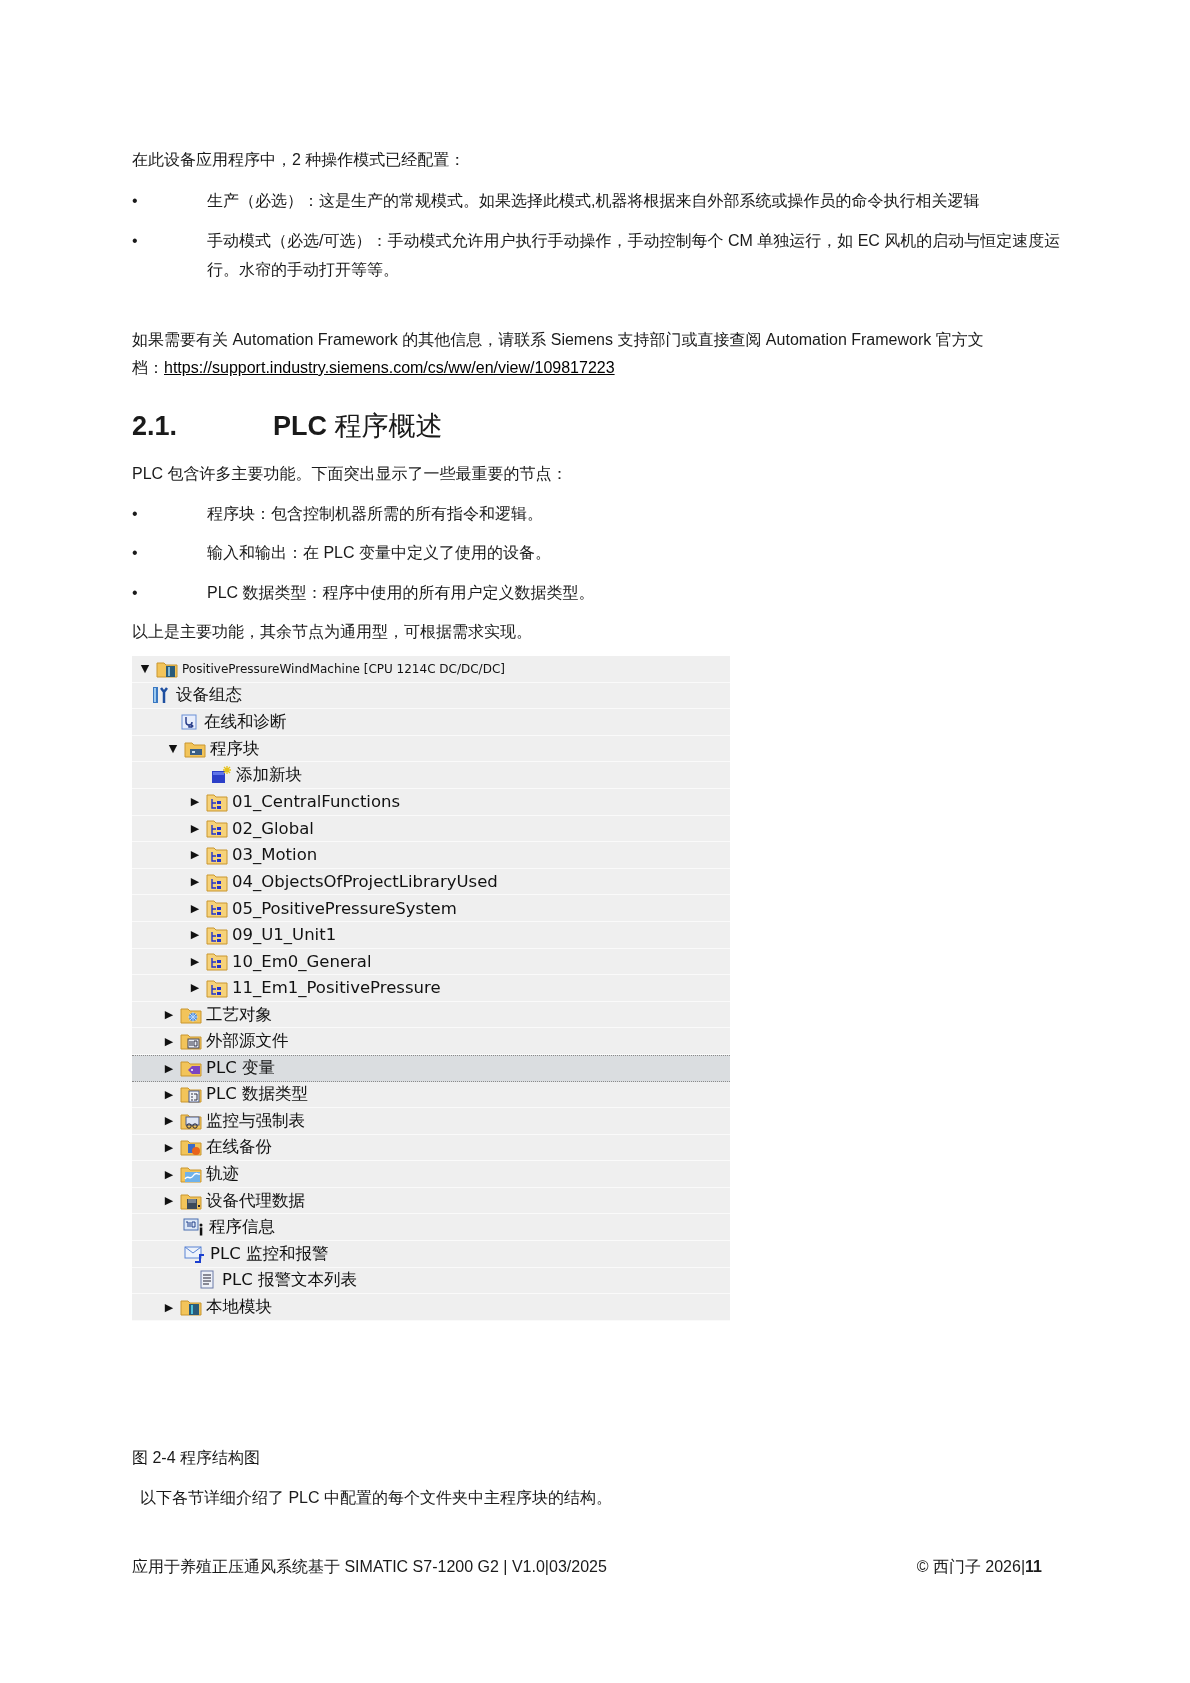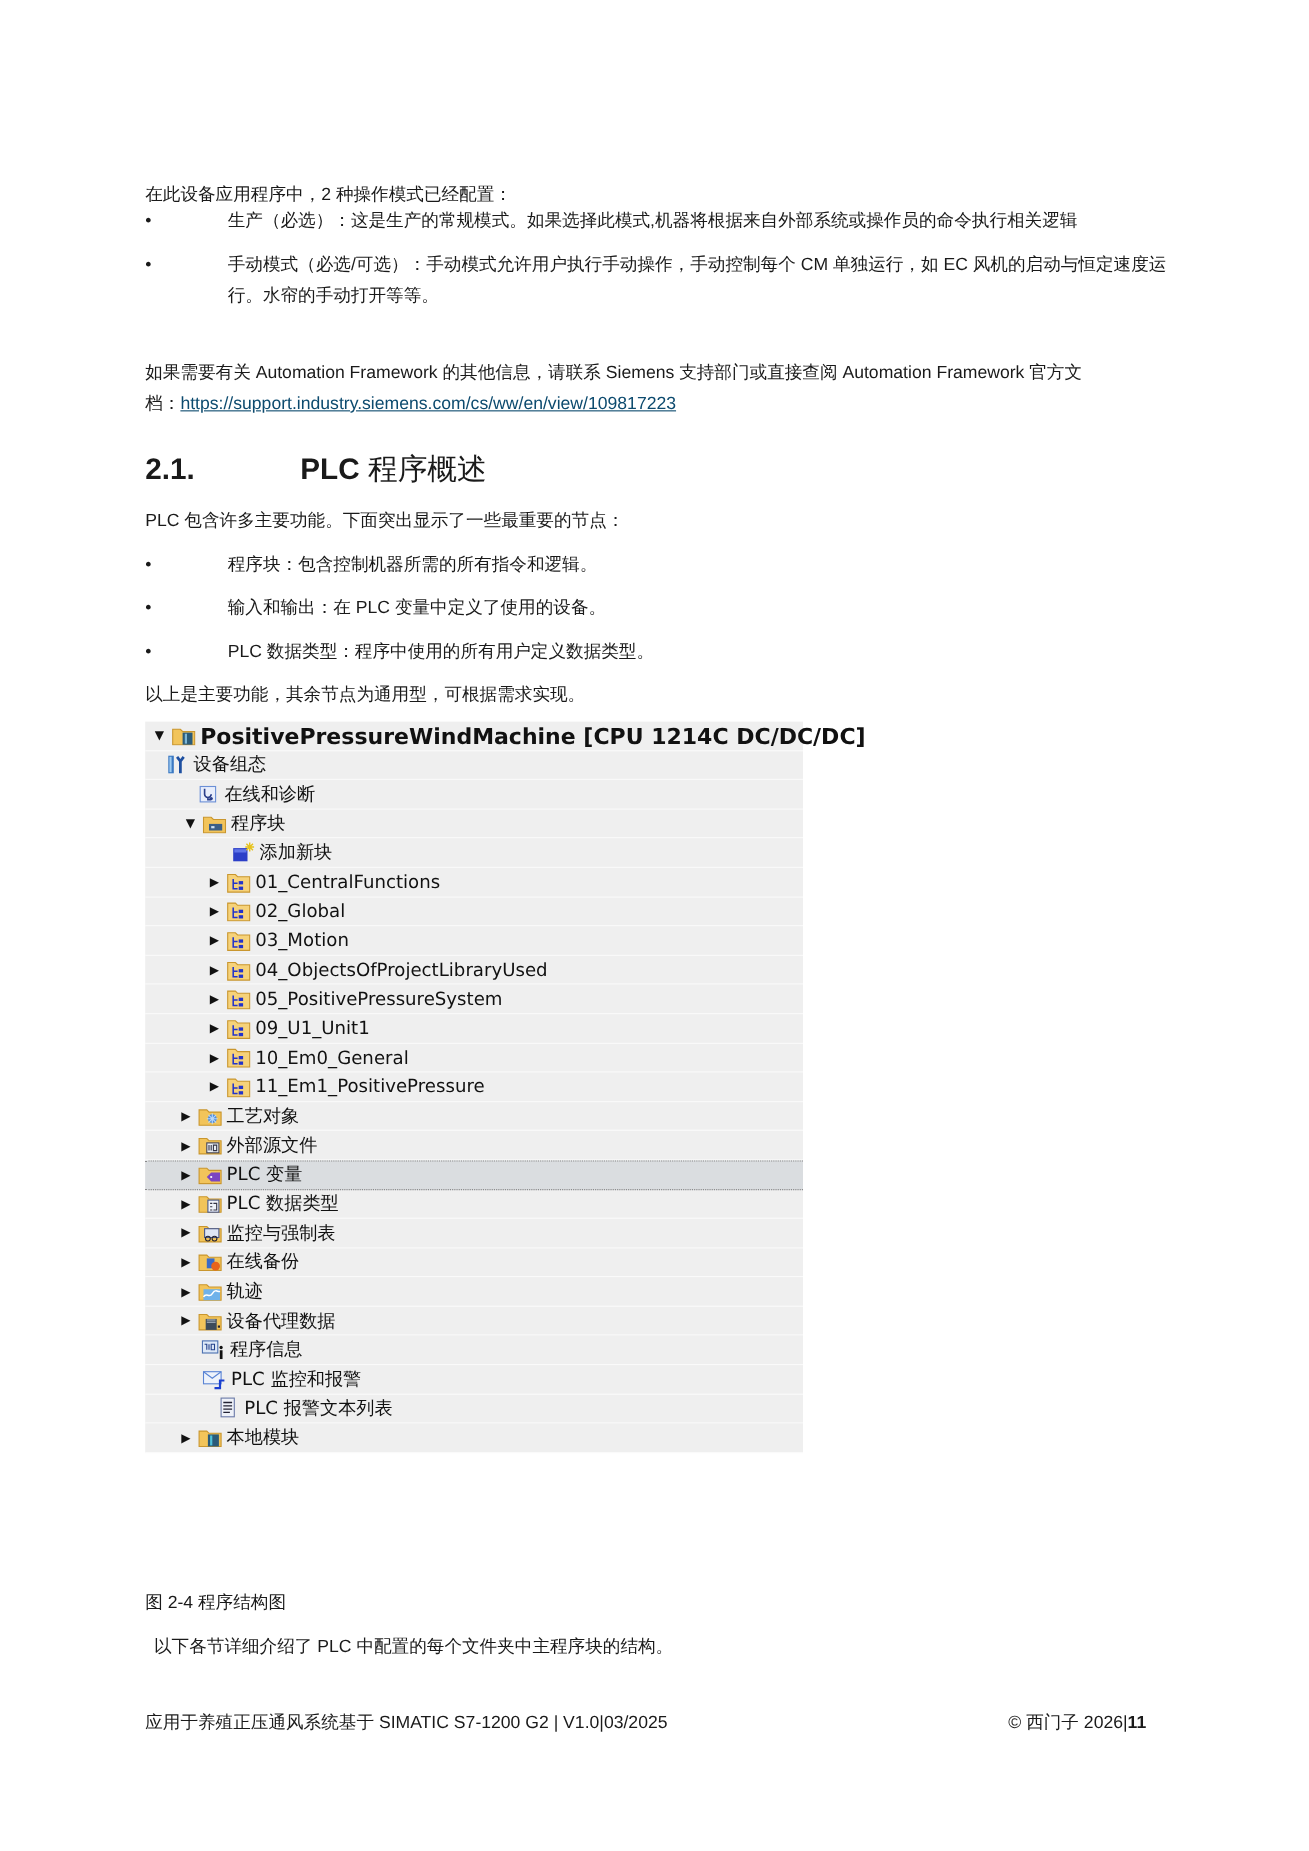--- a/index.html
+++ b/index.html
@@ -2,44 +2,44 @@
 <html><head>
 <meta charset="utf-8">
 <style>
   html, body { margin: 0; padding: 0; background: #ffffff; }
   body { width: 1190px; height: 1683px; position: relative; font-family: "Liberation Sans", "DejaVu Sans", sans-serif; color: #1a1a1a; overflow: hidden; }
   .page { position: absolute; left: 132px; top: 0; width: 910px; }
   .p { position: absolute; left: 0; font-size: 16px; line-height: 28px; white-space: nowrap; }
   .bullet { position: absolute; left: 0; font-size: 16px; line-height: 29px; }
   .bullet .dot { position: absolute; left: 0; top: 0; width: 20px; }
   .bullet .txt { position: absolute; left: 27px; width: 880px; white-space: normal; margin-left: 48px; }
-  a.link { color: #0c4a6e; text-decoration: underline; }
+  a.link { color: #000000; text-decoration: underline; }
   .h2 { position: absolute; left: 0; top: 438px; font-size: 27px; line-height: 36px; font-weight: bold; white-space: nowrap; }
   .h2 .num { position: absolute; left: 0; }
   .h2 .title { position: absolute; left: 141px; }
   .h2 .title .cn { font-weight: normal; }
   .tree { position: absolute; left: 132px; top: 709px; width: 598px; background: #efefef; font-family: "DejaVu Sans", "Liberation Sans", sans-serif; }
   .row { position: relative; height: 26.6px; border-bottom: 1.2px solid #fafafa; box-sizing: border-box; display: flex; align-items: center; font-size: 17px; color: #111; white-space: nowrap; }
   .row.selected { background: #dadde0; border-top: 1px dotted #8a8a8a; border-bottom: 1px dotted #8a8a8a; }
   .row .arrow { width: 14px; font-size: 11px; text-align: center; color: #111; flex: none; }
   .row .arrow.empty { visibility: hidden; }
   .row .ic { width: 22px; height: 20px; margin: 0 4px 0 4px; flex: none; display: inline-flex; align-items: center; justify-content: center; }
   .row .lbl { font-size: 16.5px; }
-  .row.root .lbl { font-weight: bold; font-size: 20px; }
+  .row.root .lbl { font-weight: normal; font-size: 12px; }
   .caption { position: absolute; left: 132px; top: 1444px; font-size: 16px; line-height: 28px; }
   .after { position: absolute; left: 140px; top: 1484px; font-size: 16px; line-height: 28px; }
   .footer-left { position: absolute; left: 132px; top: 1554px; font-size: 16px; line-height: 26px; white-space: nowrap; }
   .footer-right { position: absolute; right: 148px; top: 1554px; font-size: 16px; line-height: 26px; white-space: nowrap; }
   .footer-right b { font-weight: bold; margin-top: 29px; }
 </style>
 </head>
 <body>
 
 <div class="page">
-  <div class="p" style="top:164px">在此设备应用程序中，2 种操作模式已经配置：</div>
+  <div class="p" style="top:146px">在此设备应用程序中，2 种操作模式已经配置：</div>
 
   <div class="bullet" style="top:186px;width:910px;height:29px">
     <span class="dot">•</span>
     <span class="txt" style="white-space:nowrap">生产（必选）：这是生产的常规模式。如果选择此模式,机器将根据来自外部系统或操作员的命令执行相关逻辑</span>
   </div>
 
   <div class="bullet" style="top:226px;width:910px;height:60px">
     <span class="dot">•</span>
     <span class="txt">手动模式（必选/可选）：手动模式允许用户执行手动操作，手动控制每个 CM 单独运行，如 EC 风机的启动与恒定速度运行。水帘的手动打开等等。</span>
   </div>

